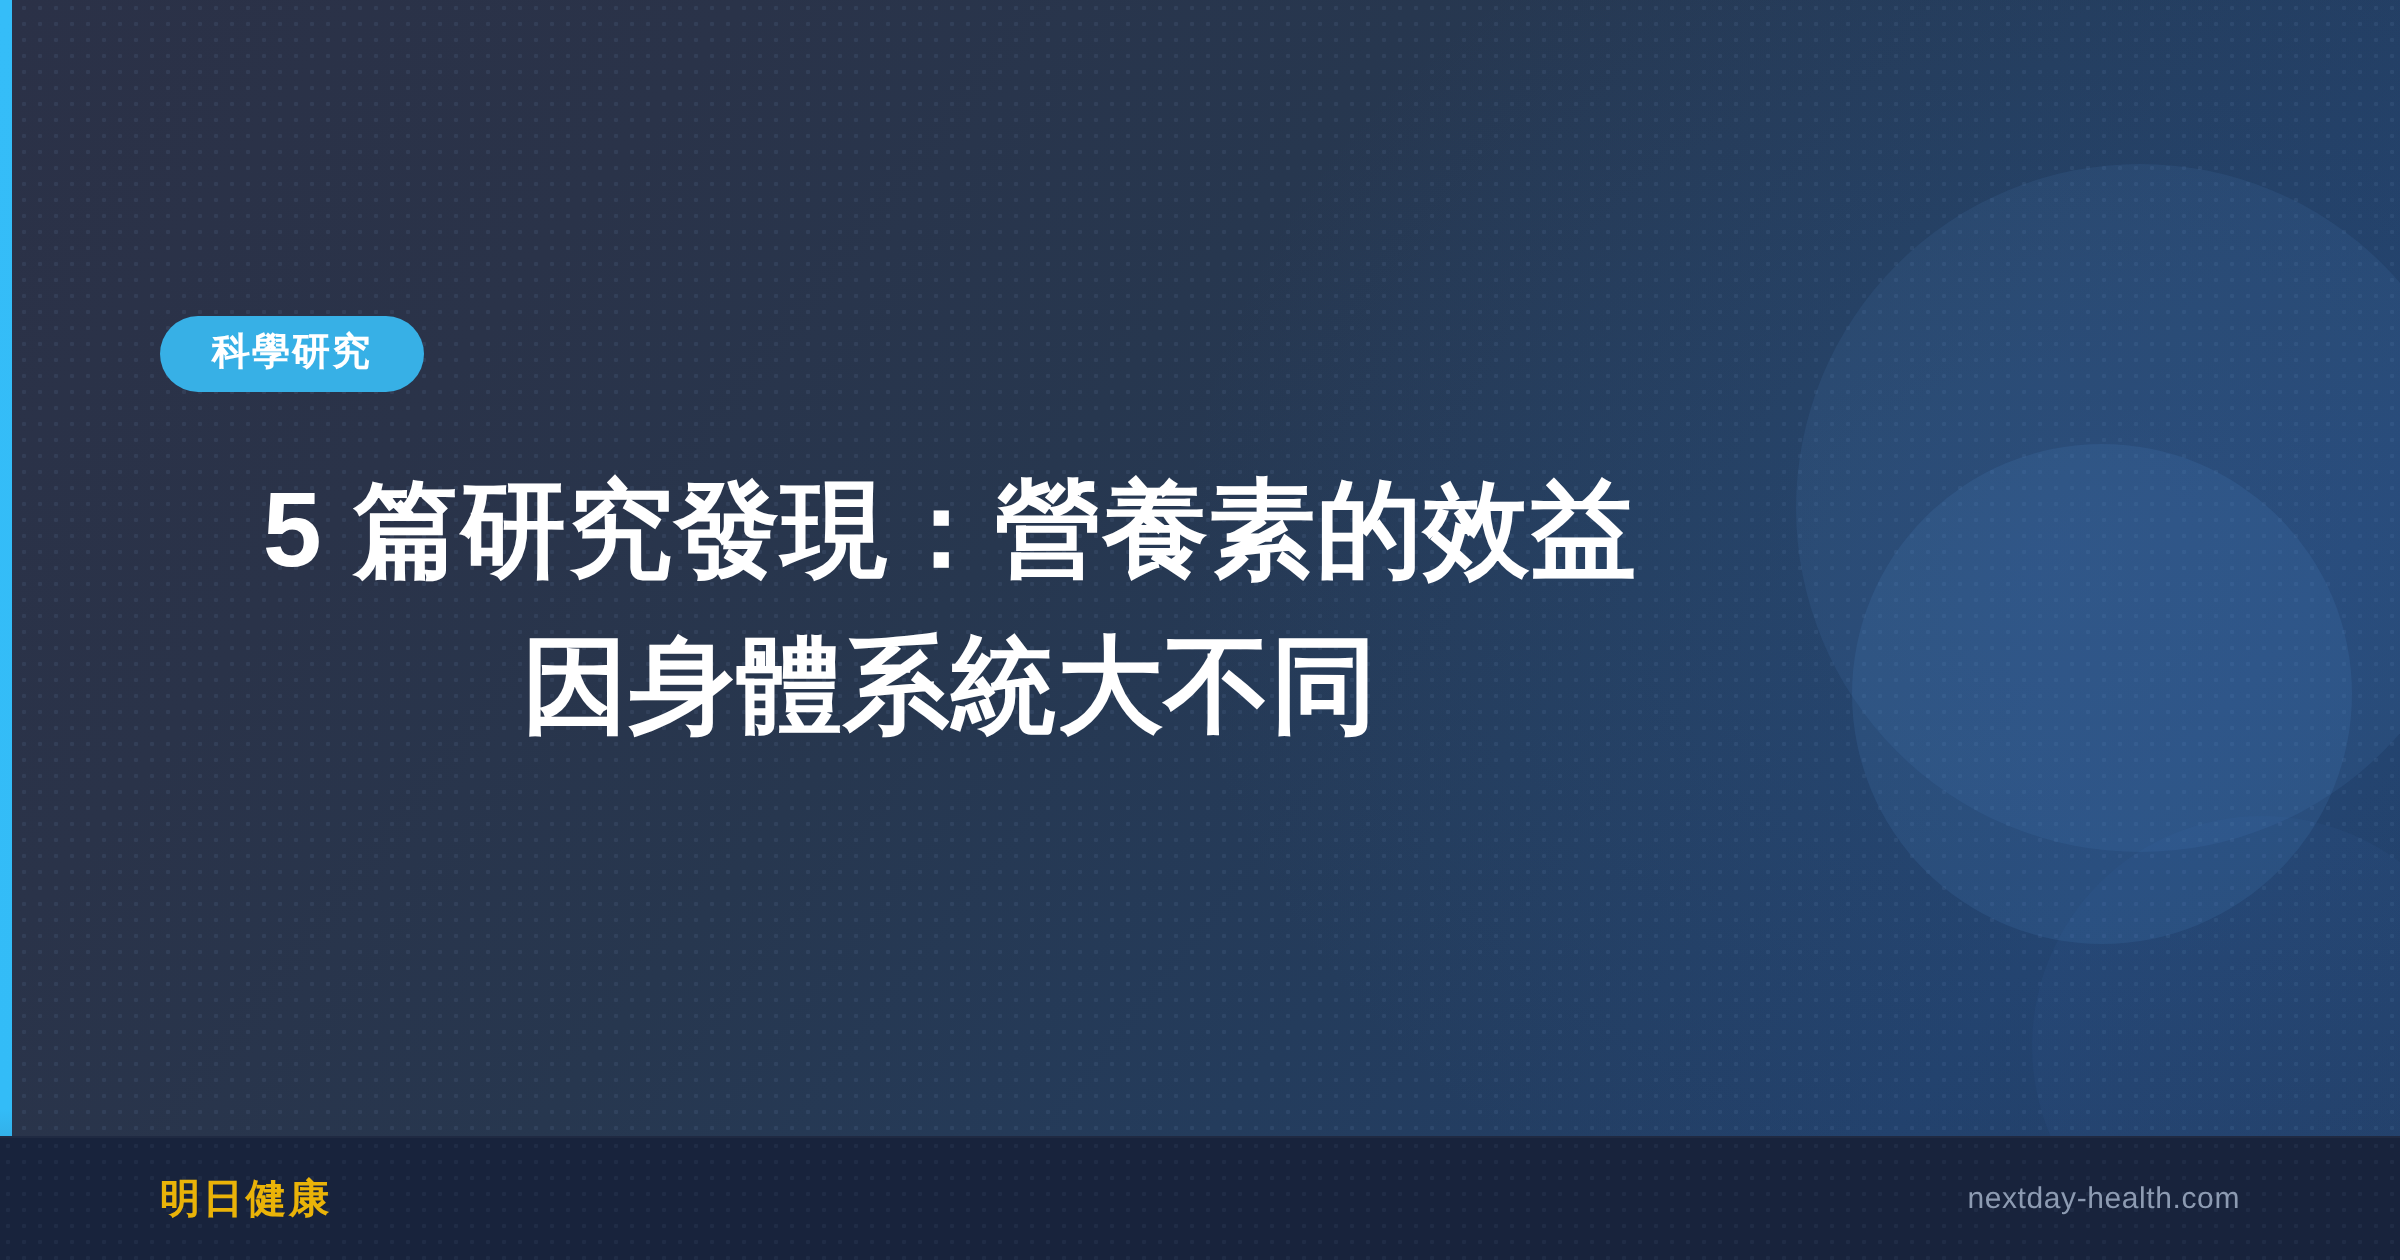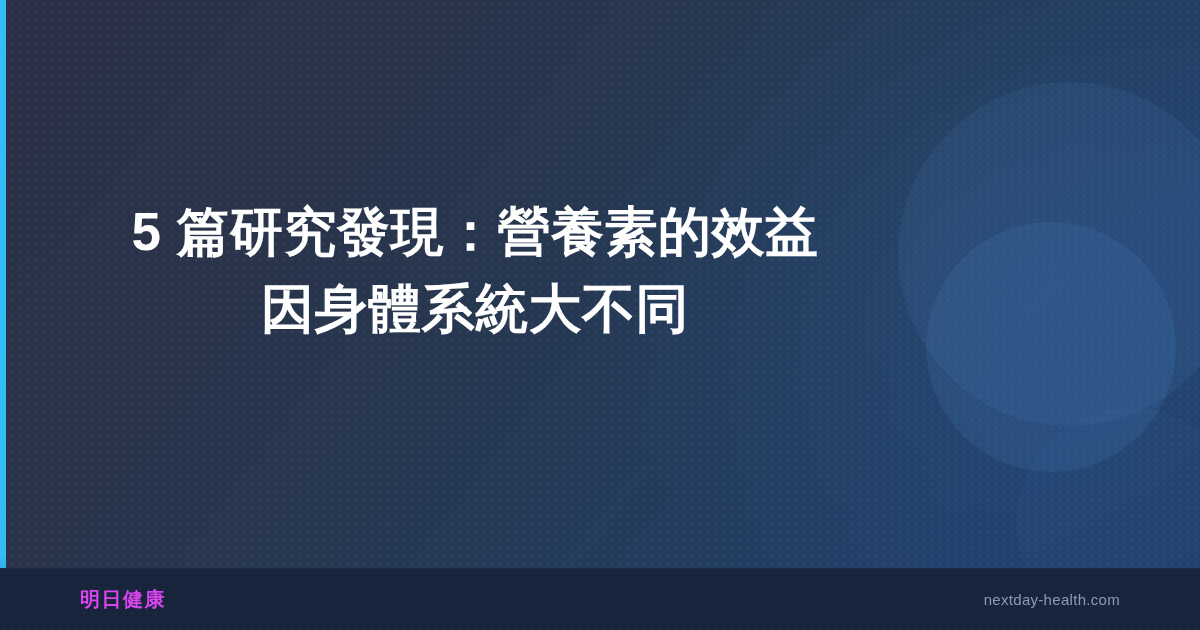--- a/index.html
+++ b/index.html
@@ -148,21 +148,21 @@
   }
   #footer-dots {
     position: absolute;
     inset: 0;
     background-image: radial-gradient(rgba(150,185,235,0.06) 1px, transparent 1.2px);
     background-size: 8px 8px;
     pointer-events: none;
   }
   #brand {
     position: relative;
-    color: #d946ef;
+    color: #eab308;
     font-size: 20px;
     font-weight: bold;
     letter-spacing: 1.5px;
   }
   #site-url {
     position: relative;
     color: #8d9bb2;
     font-size: 15px;
     letter-spacing: 0.3px;
     text-align: center;
@@ -177,20 +177,21 @@
   <div id="glow"></div>
 
   <div class="deco-circle" id="circle-large"></div>
   <div class="deco-circle" id="circle-small"></div>
   <div class="deco-circle" id="circle-faint"></div>
 
   <div id="accent-bar"></div>
 
   <div id="content">
 
+    <div id="badge">科學研究</div>
 
     <h1 id="title">
       <span>5 篇研究發現：營養素的效益</span><br>
       <span>因身體系統大不同</span>
     </h1>
 
 
   </div>
 
   <div id="footer">

